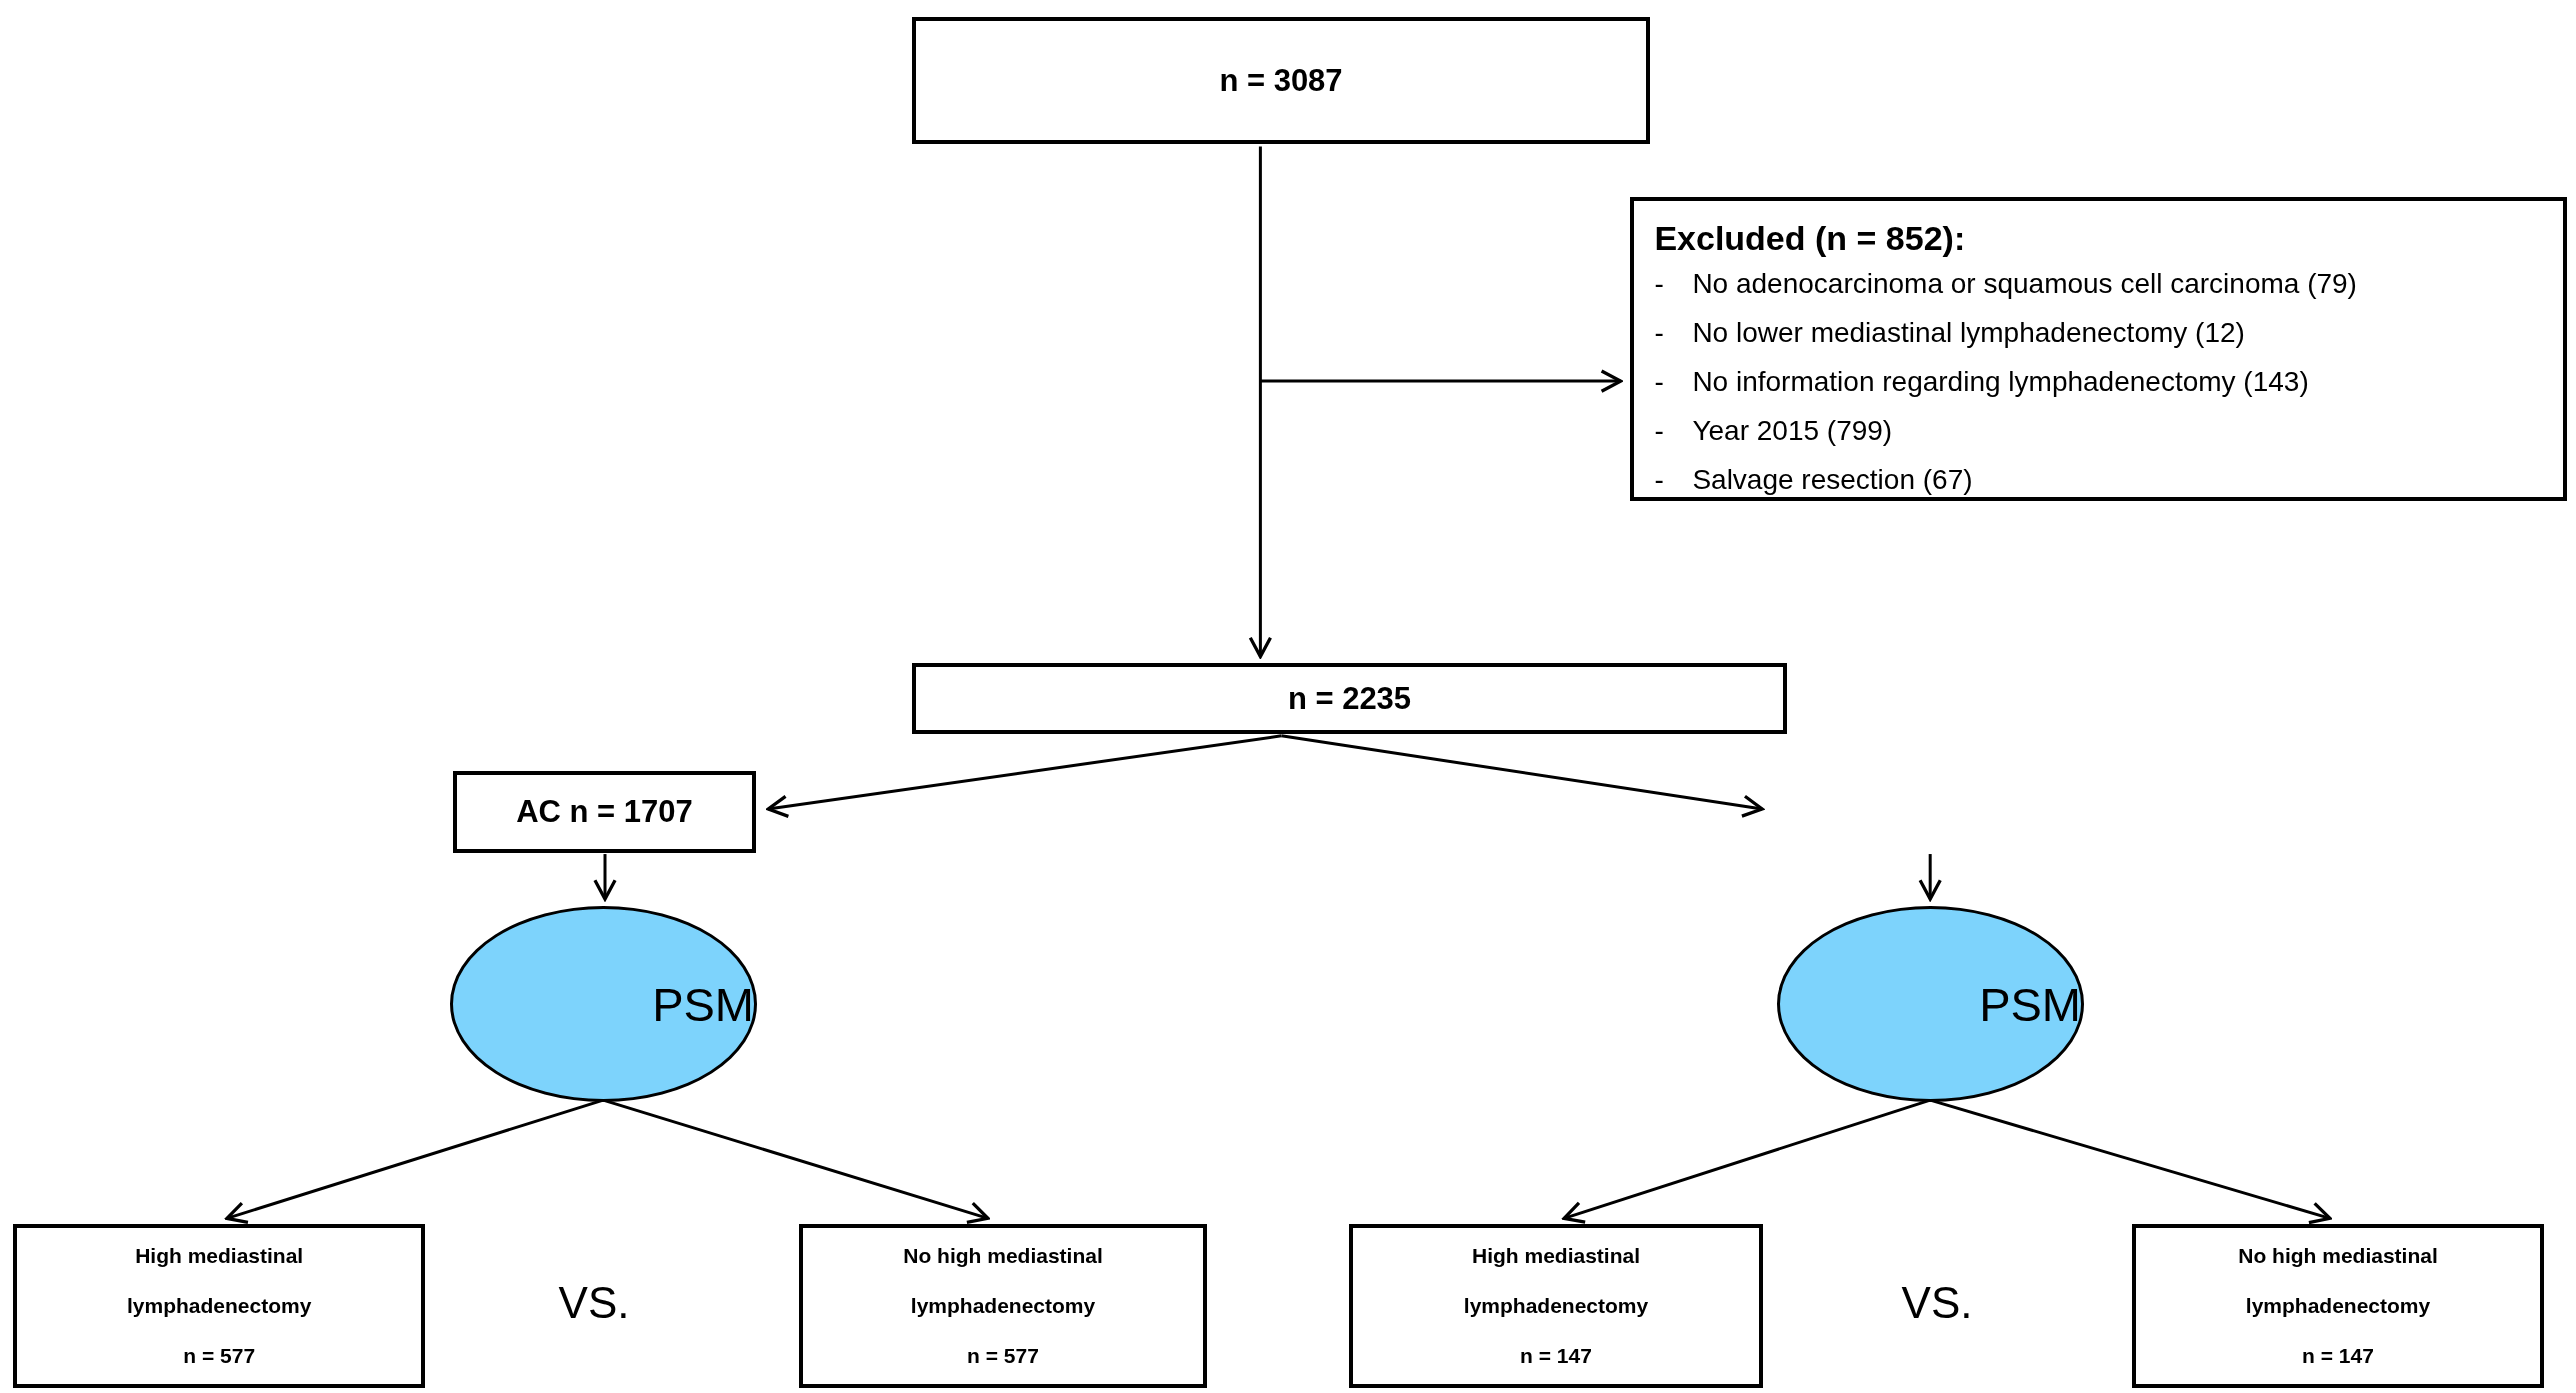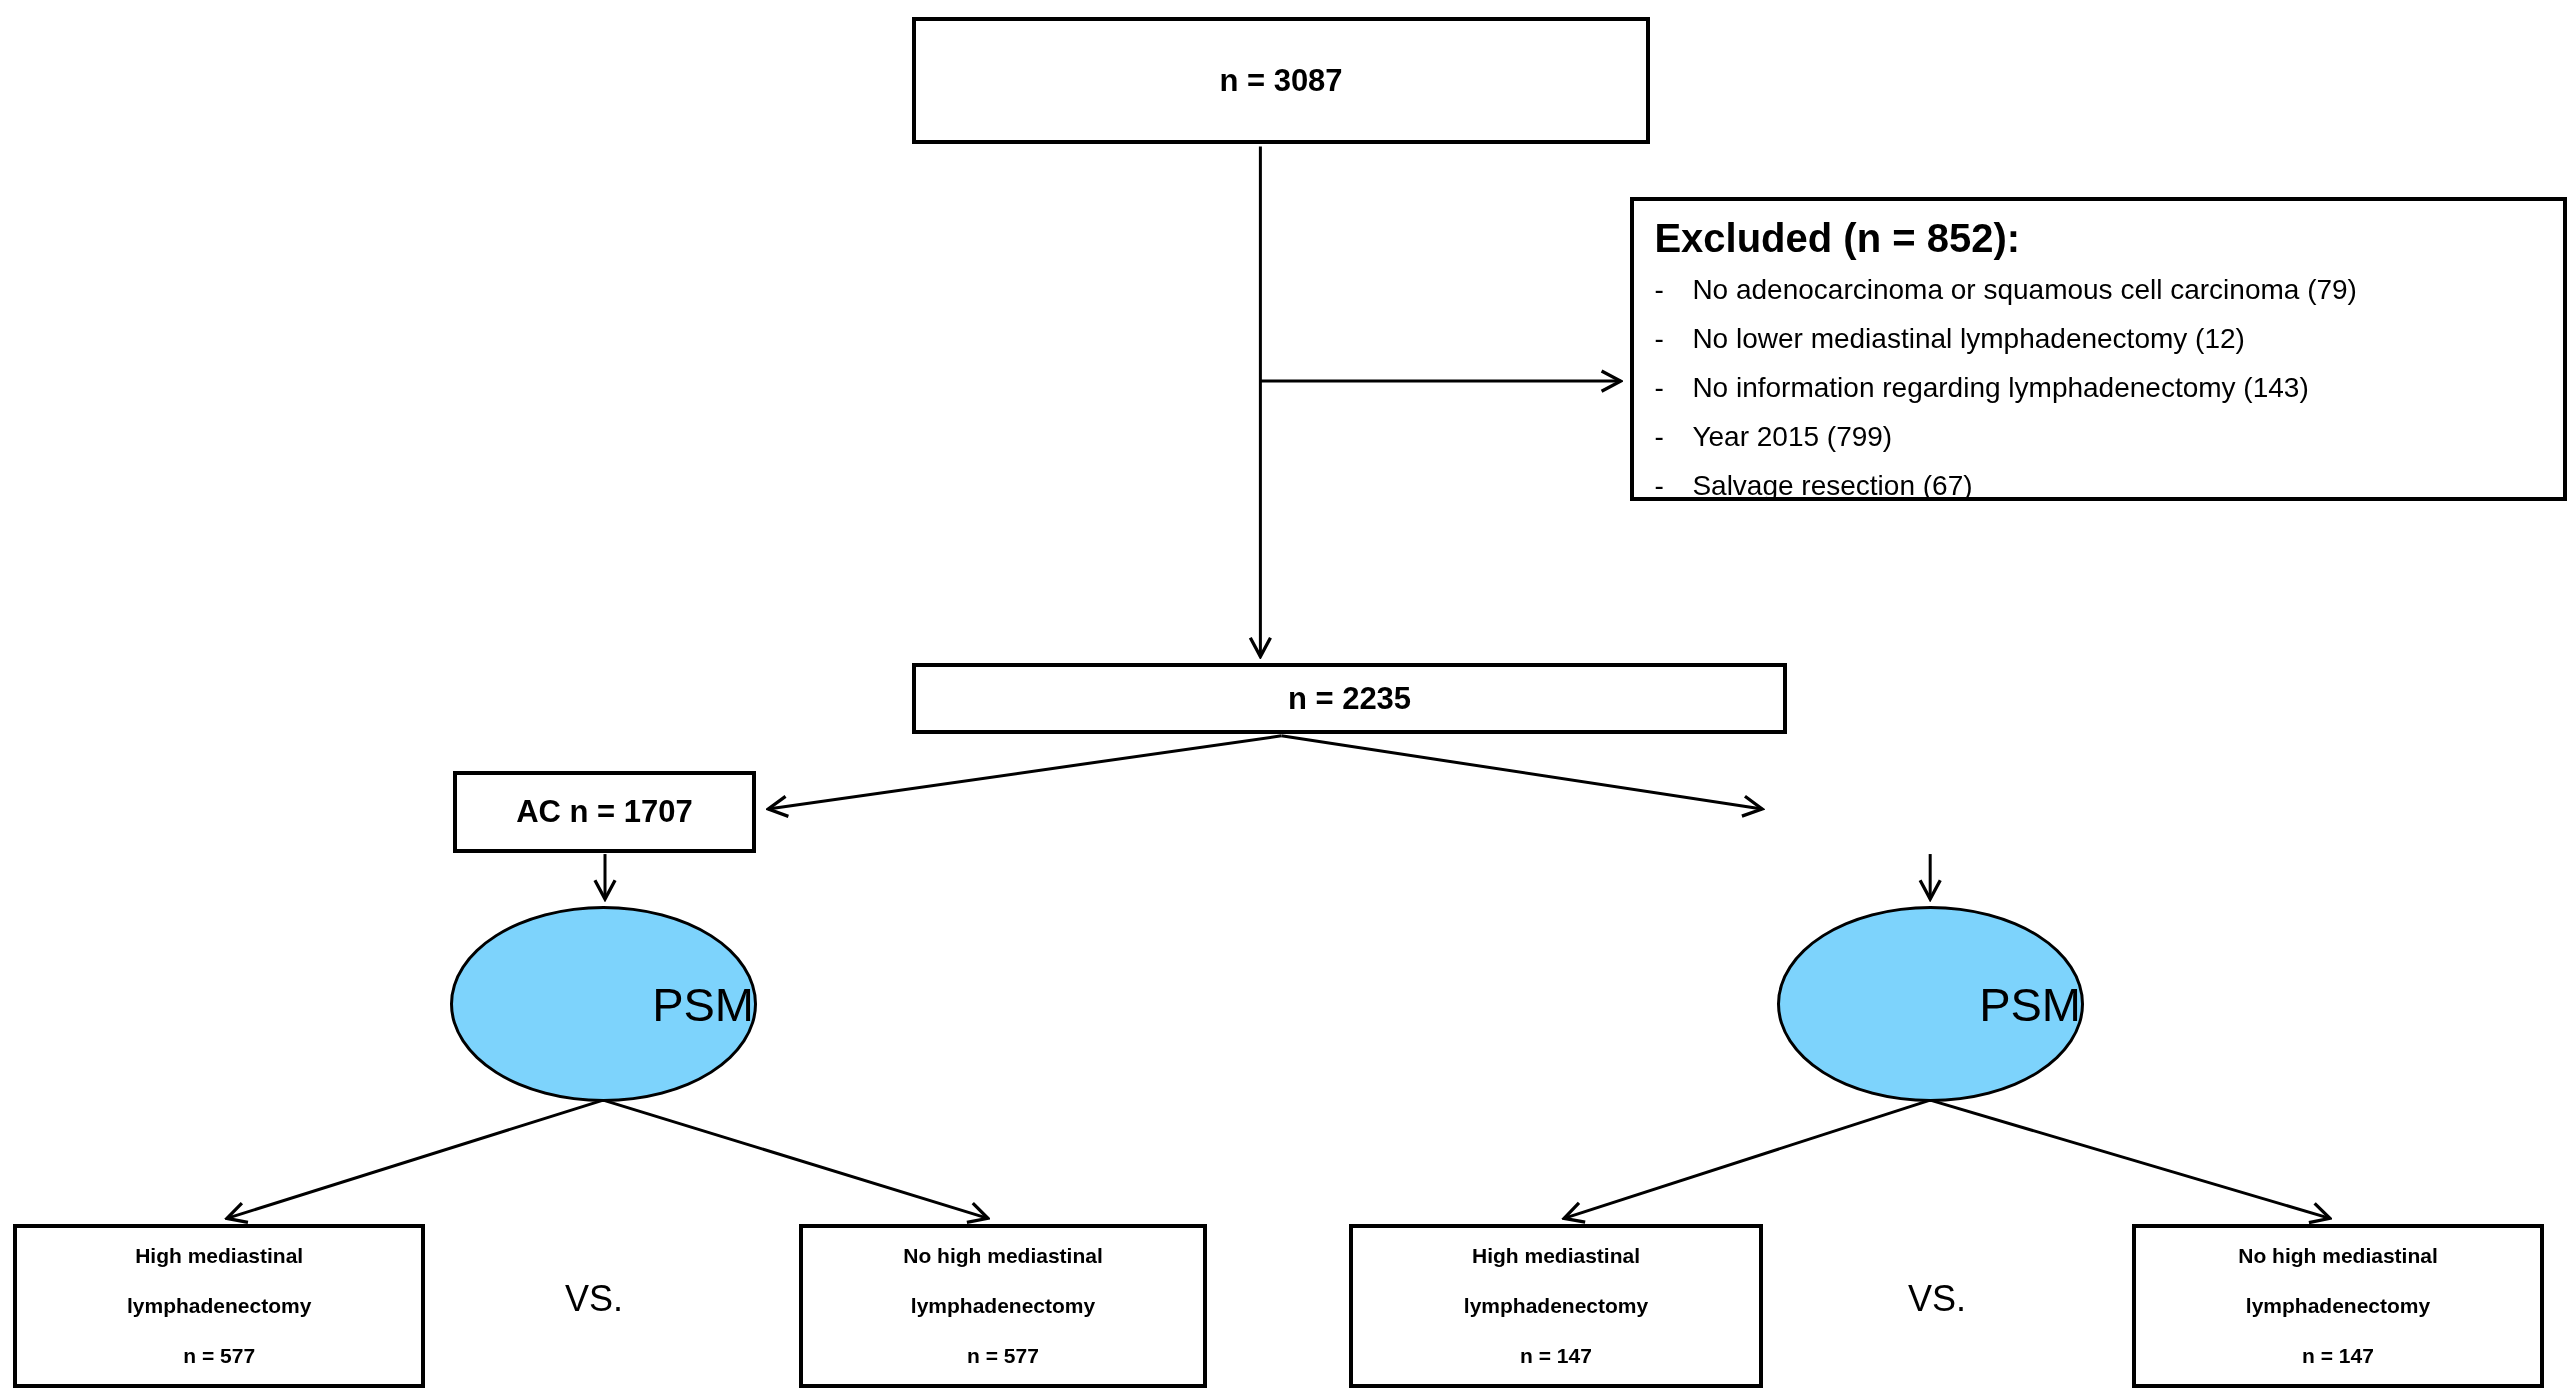--- a/index.html
+++ b/index.html
@@ -29,21 +29,21 @@
   }
   .box .ln { display: block; }
 
   #top-box { left: 912px; top: 17px; width: 738px; height: 127px;
              font-size: 31px; line-height: 48px; font-weight: bold; }
 
   #excluded-box { left: 1630px; top: 197px; width: 937px; height: 304px;
                   align-items: flex-start; justify-content: flex-start;
                   text-align: left; padding: 15.6px 18px 6px 20.4px;
                   font-size: 28px; }
-  #excluded-box .title { font-weight: bold; font-size: 40px; line-height: 42px; margin-bottom: 6px; }
+  #excluded-box .title { font-weight: bold; font-size: 34px; line-height: 42px; margin-bottom: 0; }
   .excl-item { display: flex; flex-direction: row; line-height: 49px; }
   .excl-item .dash { width: 38px; flex: 0 0 38px; }
 
   #included-box { left: 912px; top: 663px; width: 875px; height: 71px;
                   font-size: 31px; font-weight: bold; }
 
   #ac-box  { left: 453px;  top: 771px; width: 303px; height: 82px;
              font-size: 31px; font-weight: bold; }
   #scc-box { left: 1771px; top: 771px; width: 318px; height: 82px;
              font-size: 31px; font-weight: bold; }
@@ -62,21 +62,21 @@
   #psm-right { left: 1777px; top: 906px; }
 
   .outcome { top: 1224px; height: 164px; font-size: 21px; font-weight: bold;
              line-height: 50px; }
   #outcome-1 { left: 13.2px;   width: 412px; }
   #outcome-2 { left: 799px; width: 408px; }
   #outcome-3 { left: 1349px; width: 414px; }
   #outcome-4 { left: 2132px; width: 412px; }
 
   .vs { position: absolute; top: 1278px; width: 132px; text-align: center;
-        font-size: 36px; color: #000000; }
+        font-size: 44px; color: #000000; }
   #vs-left  { left: 528px;  }
   #vs-right { left: 1871px; }
 
   #arrow-layer { position: absolute; left: 0; top: 0; width: 2576px; height: 1393px; }
   #arrow-layer line { stroke: #000000; stroke-width: 5; fill: none; }
 </style>
 </head>
 <body>
 
 <div id="canvas">

